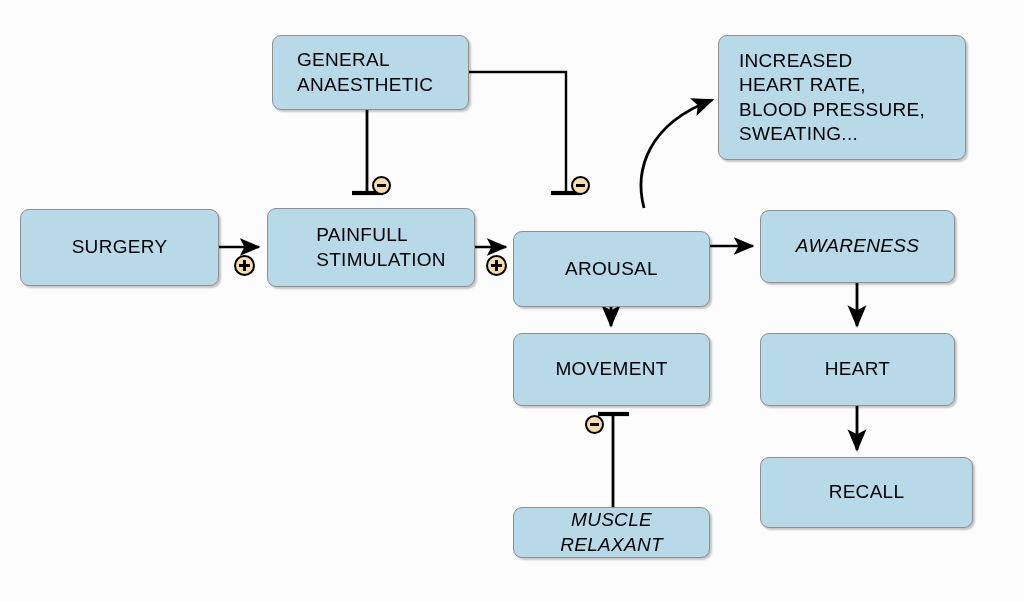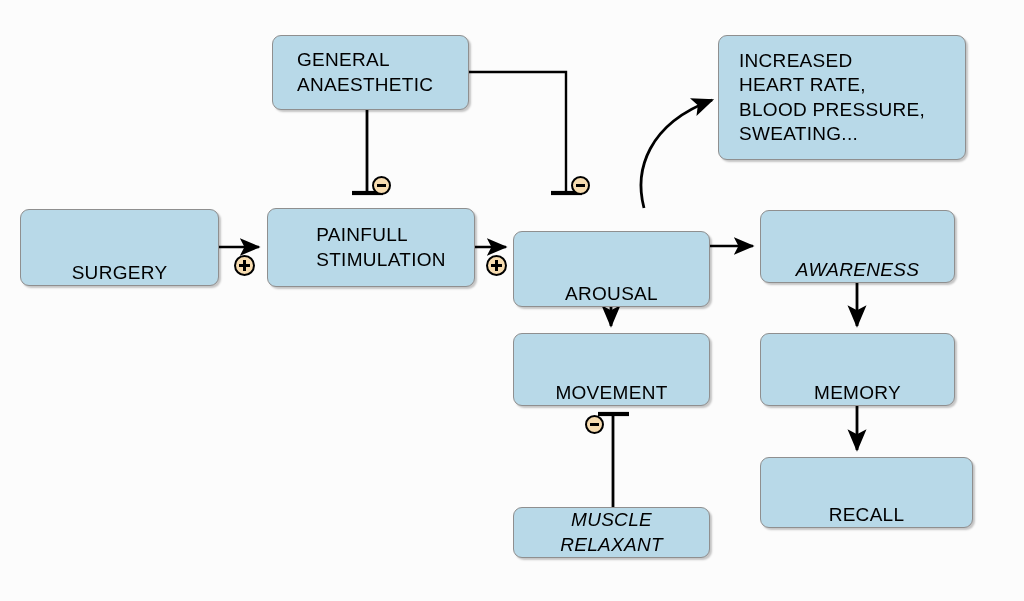--- a/index.html
+++ b/index.html
@@ -34,21 +34,21 @@
     border-radius: 9px;
     box-shadow: 2px 2px 2px rgba(0,0,0,0.22);
     display: flex;
     align-items: center;
     color: #000000;
     font-size: 19px;
     line-height: 1.28;
     letter-spacing: 0.3px;
     white-space: pre-line;
   }
-  .node.center { justify-content: center; text-align: center; align-items: flex-end; }
+  .node.center { justify-content: center; text-align: center; }
   .node.left   { justify-content: flex-start; text-align: left; padding-left: 20px; }
   .node-label { display: block; }
 
   
   .badge {
     position: absolute;
     box-sizing: border-box;
     border-radius: 50%;
     background: #f7dcb0;
     border: 2px solid #000000;
@@ -152,21 +152,21 @@
 HEART RATE,
 BLOOD PRESSURE,
 SWEATING...</span>
   </div>
 
   <div class="node center" style="left:513px; top:333px; width:197px; height:73px;">
     <span class="node-label">MOVEMENT</span>
   </div>
 
   <div class="node center" style="left:760px; top:333px; width:195px; height:73px;">
-    <span class="node-label">MEMORY</span>
+    <span class="node-label">HEART</span>
   </div>
 
   <div class="node center" style="left:513px; top:507px; width:197px; height:51px;font-style:italic;">
     <span class="node-label">MUSCLE
 RELAXANT</span>
   </div>
 
   <div class="node center" style="left:760px; top:457px; width:213px; height:71px;">
     <span class="node-label">RECALL</span>
   </div>

